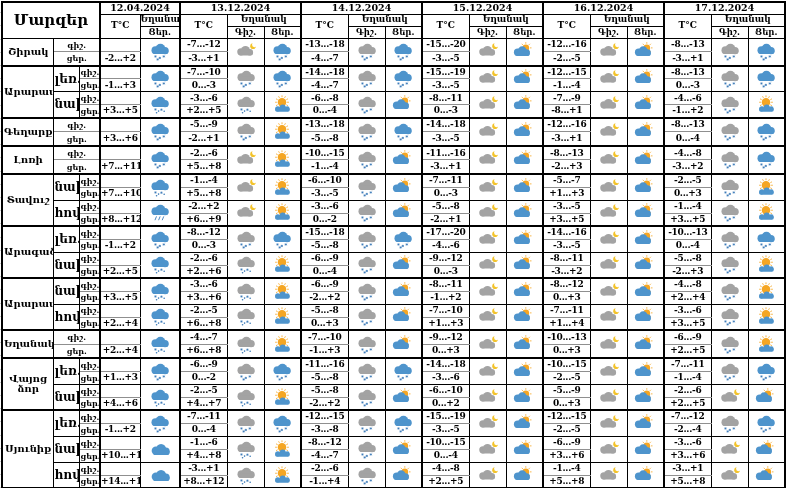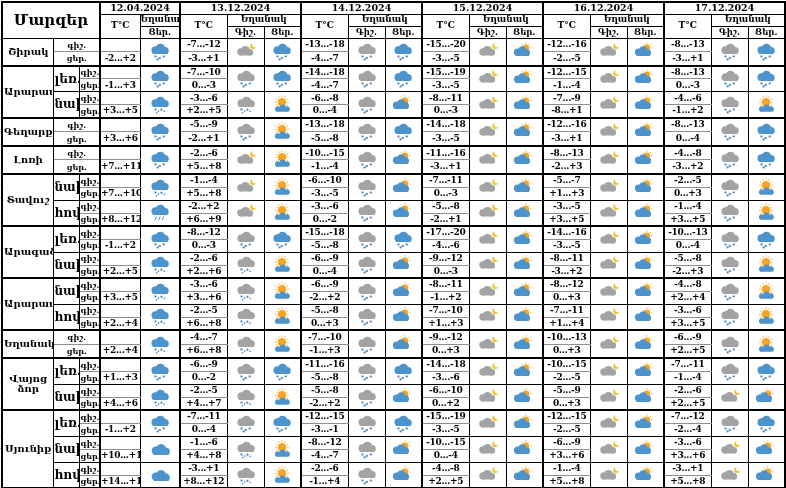--- a/index.html
+++ b/index.html
@@ -2319,21 +2319,21 @@
                 <rect x="5" y="7.5" width="17.4" height="5.4" rx="2.7"></rect>
               </g>
               <path d="M6.7 16H9.3M8 14.7V17.3M7.1 15.1L8.9 16.9M7.1 16.9L8.9 15.1M11.5 17.6H14.100000000000001M12.8 16.3V18.900000000000002M11.9 16.700000000000003L13.700000000000001 18.5M11.9 18.5L13.700000000000001 16.700000000000003M15.899999999999999 16H18.5M17.2 14.7V17.3M16.3 15.1L18.099999999999998 16.9M16.3 16.9L18.099999999999998 15.1M9.1 19.3H11.700000000000001M10.4 18V20.6M9.5 18.400000000000002L11.3 20.2M9.5 20.2L11.3 18.400000000000002" stroke="#3a7ab8" stroke-width="0.7" fill="none"></path>
             </svg>
           </td>
         </tr>
         <tr class="day">
           <td class="part dayp">ցեր.</td>
           <td class="temp g0 dayp">-1...+2</td>
           <td class="temp g0 dayp">0...-4</td>
-          <td class="temp g0 dayp">-3...-1</td>
+          <td class="temp g0 dayp">-3...-8</td>
           <td class="temp g0 dayp">-3...-5</td>
           <td class="temp g0 dayp">-2...-5</td>
           <td class="temp g0 dayp">-2...-4</td>
         </tr>
         <tr class="night">
           <td rowspan="2" class="subdiv">նախ.</td>
           <td class="part half">գիշ.</td>
           <td class="temp g0 half"></td>
           <td rowspan="2" class="icon">
             <svg viewBox="0 0 26 21">

